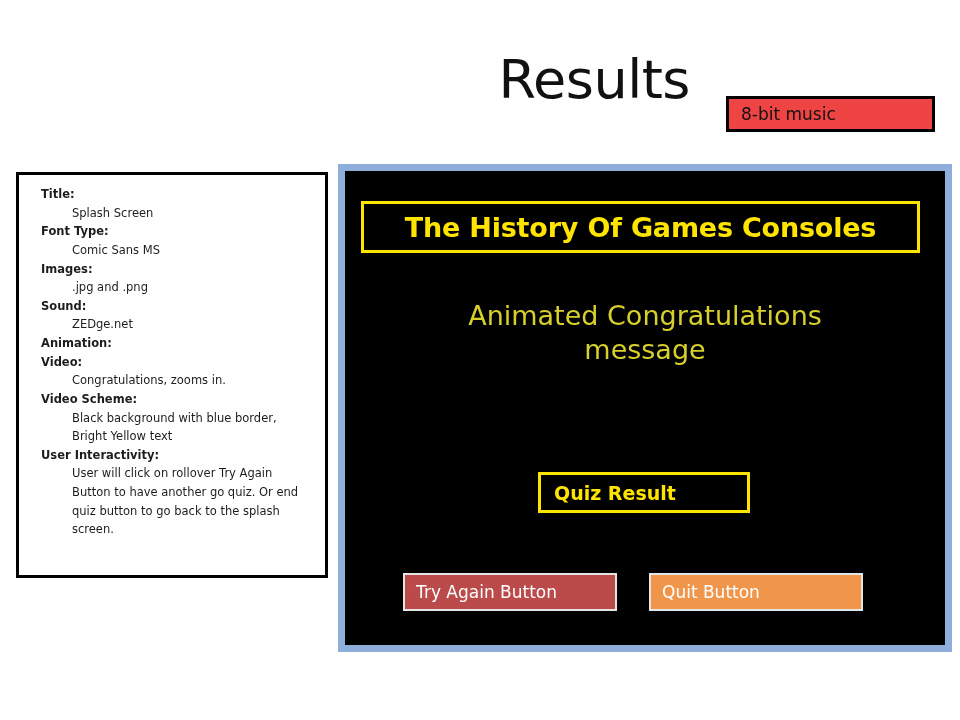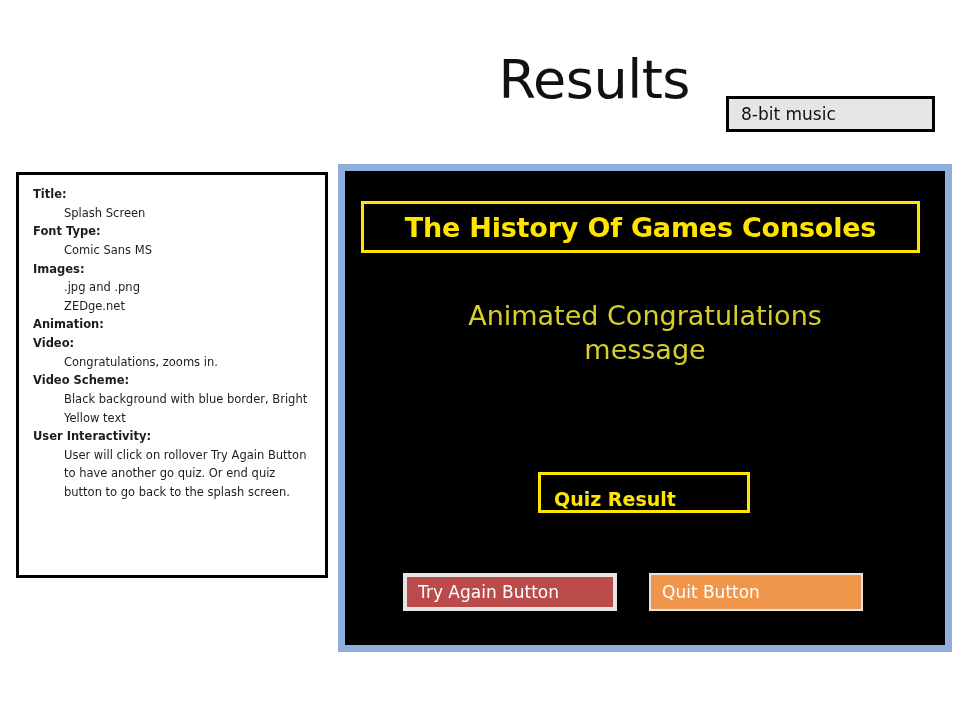--- a/index.html
+++ b/index.html
@@ -32,21 +32,21 @@
   }
 
   
   #music-callout {
     position: absolute;
     left: 726px;
     top: 96px;
     width: 209px;
     height: 36px;
     border: 3px solid #000000;
-    background: #e5e5e5;
+    background: #ef4444;
     box-sizing: border-box;
     display: flex;
     align-items: center;
     padding-left: 12px;
   }
   #music-callout .callout-text {
     font-size: 17px;
     color: #111111;
     font-family: "DejaVu Sans", sans-serif;
   }
@@ -54,21 +54,21 @@
   
   #spec-box {
     position: absolute;
     left: 16px;
     top: 172px;
     width: 312px;
     height: 406px;
     border: 3px solid #000000;
     background: #ffffff;
     box-sizing: border-box;
-    padding: 10px 14px 0 14px;
+    padding: 10px 14px 0 22px;
   }
   #spec-box .spec-list {
     font-family: "DejaVu Sans", sans-serif;
     font-size: 11.5px;
     line-height: 1.62;
     color: #1d1d1d;
   }
   #spec-box .spec-label {
     font-weight: bold;
     display: block;
@@ -138,21 +138,21 @@
   
   #quiz-result-box {
     position: absolute;
     left: 193px;
     top: 301px;
     width: 212px;
     height: 41px;
     border: 3px solid #ffe400;
     box-sizing: border-box;
     display: flex;
-    align-items: flex-end;
+    align-items: center;
     padding-left: 13px;
     background: #000000;
   }
   #quiz-result-box .quiz-result-text {
     font-family: "DejaVu Sans", sans-serif;
     font-weight: bold;
     font-size: 19px;
     color: #ffe400;
   }
 
@@ -173,21 +173,21 @@
     align-items: center;
     padding-left: 11px;
     font-family: "DejaVu Sans", sans-serif;
     font-size: 17px;
     color: #ffffff;
   }
   #try-again-button {
     left: 0;
     width: 214px;
     background: #bb4b4b;
-    border: 4px solid #e5e5e5;
+    border: 2px solid #e5e5e5;
   }
   #quit-button {
     left: 246px;
     width: 214px;
     background: #f0964b;
     border: 2px solid #e5e5e5;
   }
 </style>
 </head>
 <body>
@@ -202,20 +202,21 @@
   <div class="spec-list">
     <span class="spec-label">Title:</span>
     <span class="spec-value">Splash Screen</span>
 
     <span class="spec-label">Font Type:</span>
     <span class="spec-value">Comic Sans MS</span>
 
     <span class="spec-label">Images:</span>
     <span class="spec-value">.jpg and .png</span>
 
+    <span class="spec-label">Sound:</span>
     <span class="spec-value">ZEDge.net</span>
 
     <span class="spec-label">Animation:</span>
 
     <span class="spec-label">Video:</span>
     <span class="spec-value">Congratulations, zooms in.</span>
 
     <span class="spec-label">Video Scheme:</span>
     <span class="spec-value">Black background with blue border, Bright Yellow text</span>
 

